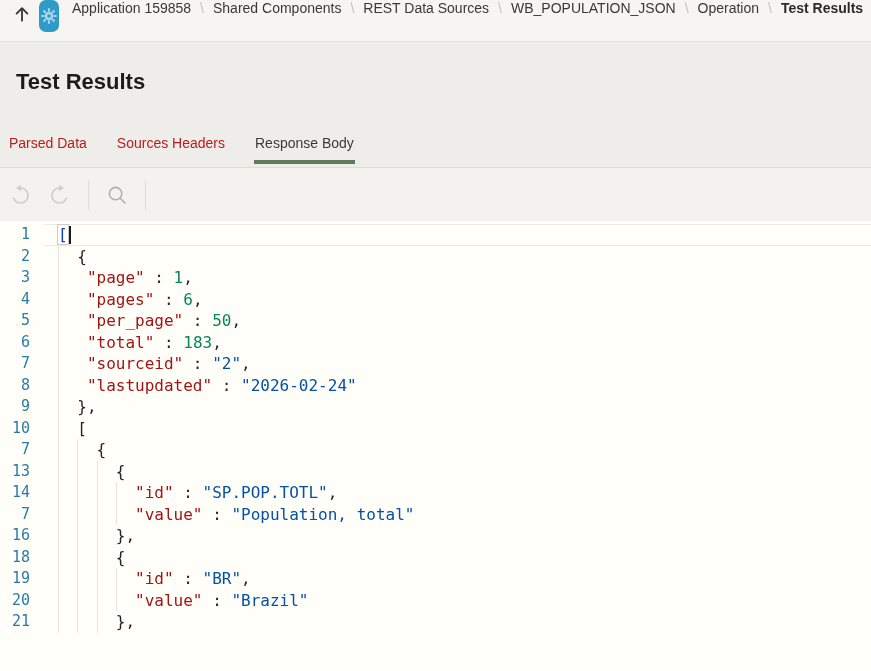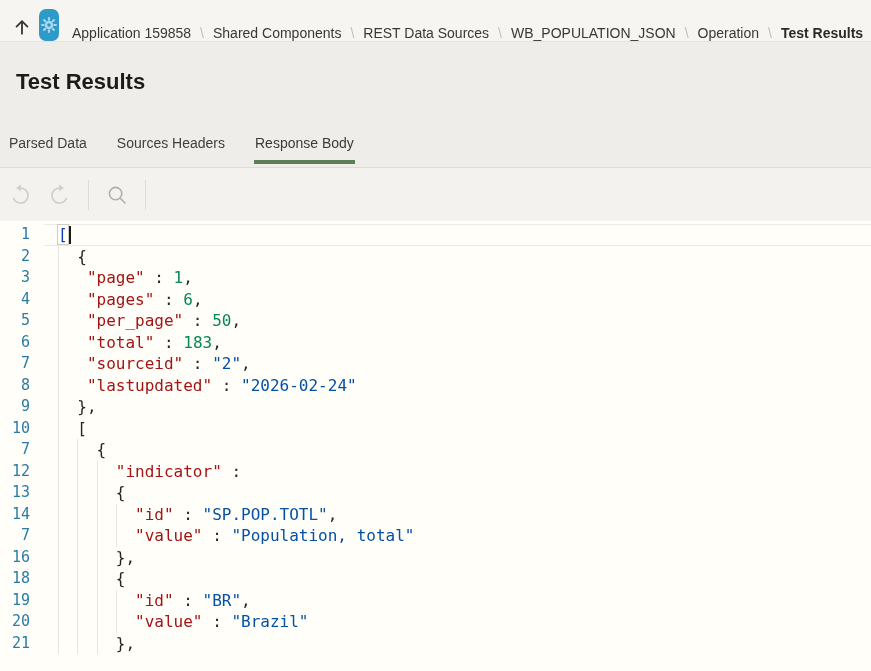--- a/index.html
+++ b/index.html
@@ -1,32 +1,32 @@
 <!DOCTYPE html>
 <html style="--c-gear_bg: #2D9AC8; --c-gear_fg: #A9D6EC; --c-tab_accent: #5B7E56; --c-key: #A31515; --c-str: #0451A5; --c-num: #098658; --c-punct: #262626; --c-bracket_active: #0D3FC6; --c-lineno: #2A7CA5; --c-caret: #1A1A1A;"><head>
 <meta charset="utf-8">
 <style>
   html,body{margin:0;padding:0;}
   body{font-family:"Liberation Sans",sans-serif;background:#fff;}
   .app{width:871px;height:671px;overflow:hidden;background:#FFFEF9;position:relative;}
 
   
-  .topbar{height:41px;background:#F7F5F2;border-bottom:1px solid #E6E3DE;display:flex;align-items:flex-end;padding-left:12px;box-sizing:content-box;}
+  .topbar{height:41px;background:#F7F5F2;border-bottom:1px solid #E6E3DE;display:flex;align-items:flex-start;padding-left:12px;box-sizing:content-box;}
   .up-btn{width:28px;height:28px;background:none;border:0;padding:0;display:flex;align-items:center;justify-content:center;cursor:pointer;}
   .gear-btn{width:32px;height:32px;margin-left:7px;border:0;border-radius:7px;background:var(--c-gear_bg);display:flex;align-items:center;justify-content:center;cursor:pointer;padding:0;}
   .breadcrumb{margin-left:13px;display:flex;align-items:center;font-size:14px;color:#3B3834;white-space:nowrap;}
   .crumb{margin-right:9px;cursor:pointer;}
   .crumb.last{font-weight:700;color:#2B2A27;cursor:default;}
   .bc-sep{margin-right:9px;color:#C6C1BA;font-size:14px;}
 
   
   .title-sec{background:#EFEDE9;border-bottom:1px solid #DEDAD4;padding-bottom:3px;}
   .title-sec h1{margin:0;padding:28px 16px 0 16px;font-size:22px;line-height:24px;font-weight:700;color:#1D1C1A;}
   .tabs{margin-top:42px;padding-left:8px;display:flex;}
-  .tab{position:relative;margin-right:28px;padding:0 1px 13px 1px;font-size:14px;line-height:15px;color:#404040;cursor:pointer;}
+  .tab{position:relative;margin-right:28px;padding:0 1px 13px 1px;font-size:14px;line-height:15px;color:#b91c1c;cursor:pointer;}
   .tab.active{color:#3C3935;}
   .tab .ul{position:absolute;left:0;right:0;bottom:0;height:4px;background:var(--c-tab_accent);}
 
   
   .toolbar{height:53px;background:#F4F2EE;display:flex;align-items:center;padding-left:8px;}
   .tbtn{width:24px;height:24px;margin-right:16px;background:none;border:0;padding:0;cursor:pointer;}
   .tbtn.dim{color:#D2CFC9;}
   .tbtn.mid{color:#B3AFA8;}
   .tsep{width:1px;height:30px;background:#DFDCD6;margin-right:16px;}
 
@@ -157,24 +157,20 @@
       </div>
       <div class="row">
         <span class="gutter">10</span>
         <pre class="code"><span class="guide" style="left: calc(0ch + 14px);"></span><span class="tk-p">  [</span></pre>
       </div>
       <div class="row">
         <span class="gutter">7</span>
         <pre class="code"><span class="guide" style="left: calc(0ch + 14px);"></span><span class="guide" style="left: calc(2ch + 14px);"></span><span class="tk-p">    {</span></pre>
       </div>
       <div class="row">
-        <span class="gutter">12</span>
-        <pre class="code"><span class="guide" style="left: calc(0ch + 14px);"></span><span class="guide" style="left: calc(2ch + 14px);"></span><span class="guide" style="left: calc(4ch + 14px);"></span><span class="tk-p">      </span><span class="tk-k">"indicator"</span><span class="tk-p"> :</span></pre>
-      </div>
-      <div class="row">
         <span class="gutter">13</span>
         <pre class="code"><span class="guide" style="left: calc(0ch + 14px);"></span><span class="guide" style="left: calc(2ch + 14px);"></span><span class="guide" style="left: calc(4ch + 14px);"></span><span class="tk-p">      {</span></pre>
       </div>
       <div class="row">
         <span class="gutter">14</span>
         <pre class="code"><span class="guide" style="left: calc(0ch + 14px);"></span><span class="guide" style="left: calc(2ch + 14px);"></span><span class="guide" style="left: calc(4ch + 14px);"></span><span class="guide" style="left: calc(6ch + 14px);"></span><span class="tk-p">        </span><span class="tk-k">"id"</span><span class="tk-p"> : </span><span class="tk-s">"SP.POP.TOTL"</span><span class="tk-p">,</span></pre>
       </div>
       <div class="row">
         <span class="gutter">7</span>
         <pre class="code"><span class="guide" style="left: calc(0ch + 14px);"></span><span class="guide" style="left: calc(2ch + 14px);"></span><span class="guide" style="left: calc(4ch + 14px);"></span><span class="guide" style="left: calc(6ch + 14px);"></span><span class="tk-p">        </span><span class="tk-k">"value"</span><span class="tk-p"> : </span><span class="tk-s">"Population, total"</span></pre>

